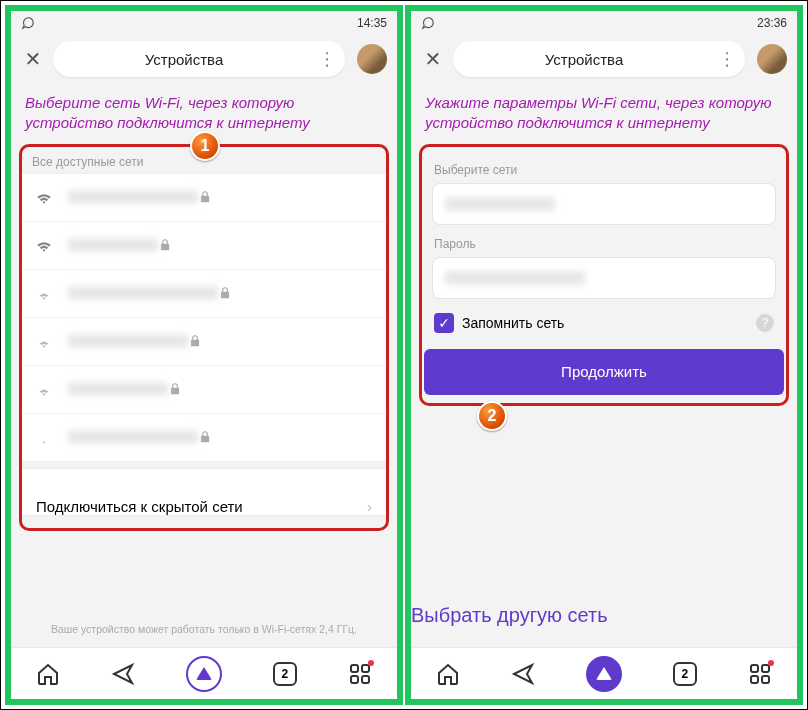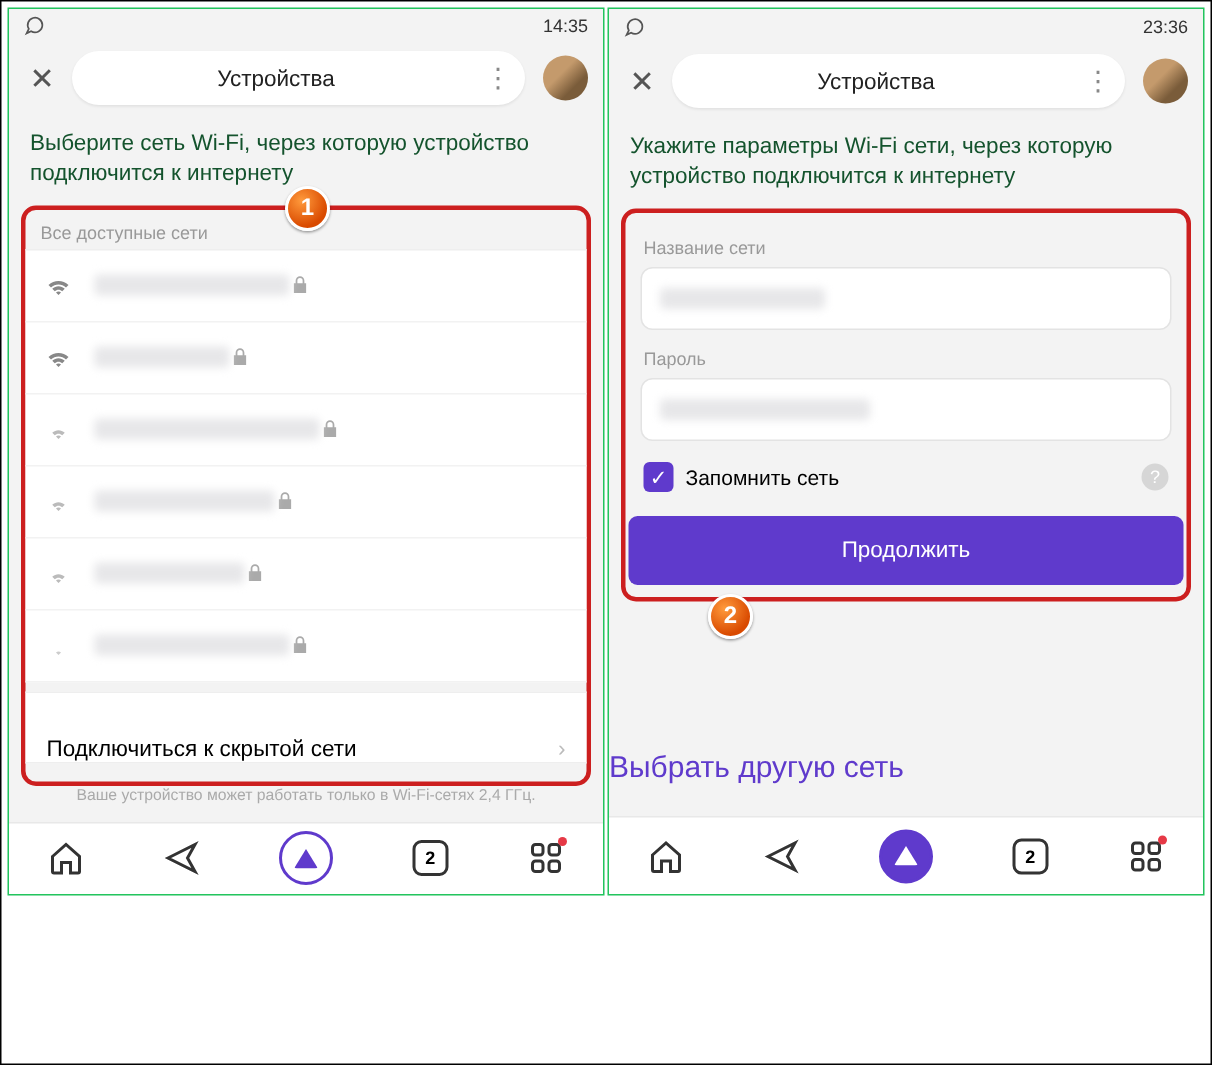--- a/index.html
+++ b/index.html
@@ -8,22 +8,22 @@
     background: #fff;
     display: flex;
     gap: 0;
     width: 808px;
     height: 710px;
     border: 1px solid #000;
     padding: 4px;
   }
   .phone {
     width: 398px;
-    height: 592px;
-    border: 1px solid #22c55e;
+    height: 700px;
+    border: 6px solid #22c55e;
     background: #f3f3f3;
     position: relative;
     overflow: hidden;
     display: flex;
     flex-direction: column;
   }
   .phone + .phone { margin-left: 2px; }
 
   
   .statusbar {
@@ -79,21 +79,22 @@
     border-radius: 50%;
     background: linear-gradient(135deg,#c49a6c 40%,#7a5c3a 70%);
     margin-left: 4px;
   }
 
   
   .heading {
     padding: 10px 14px;
     font-size: 15px;
     line-height: 1.35;
-    color: #14532d;
+    color: #a21caf;
+    font-style: italic;
   }
 
   
   .redbox {
     position: relative;
     margin: 0 8px;
     border: 3px solid #cc1f1f;
     border-radius: 10px;
     padding: 2px 0;
   }
@@ -397,21 +398,21 @@
     <div class="pill">
       <span class="pill-title">Устройства</span>
       <div class="dots">⋮</div>
     </div>
     <div class="avatar"></div>
   </div>
   <div class="heading">Укажите параметры Wi-Fi сети, через которую устройство подключится к интернету</div>
 
   <div class="redbox" style="padding:4px 0 8px">
     <div class="form">
-      <div class="field-label">Название сети</div>
+      <div class="field-label">Выберите сети</div>
       <div class="field-input">
         <div class="field-blur"></div>
       </div>
       <div class="field-label" style="margin-top:12px">Пароль</div>
       <div class="field-input">
         <div class="field-blur" style="width:140px"></div>
       </div>
       <div class="checkbox-row">
         <div class="chk">✓</div>
         <span>Запомнить сеть</span>

